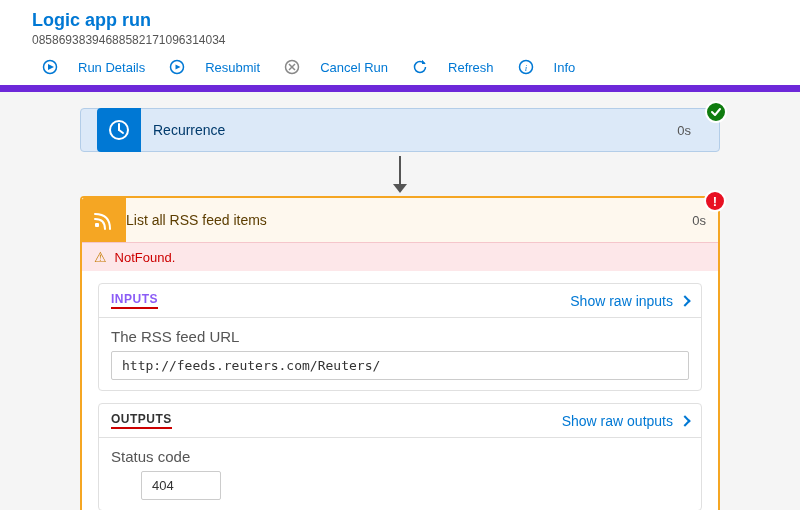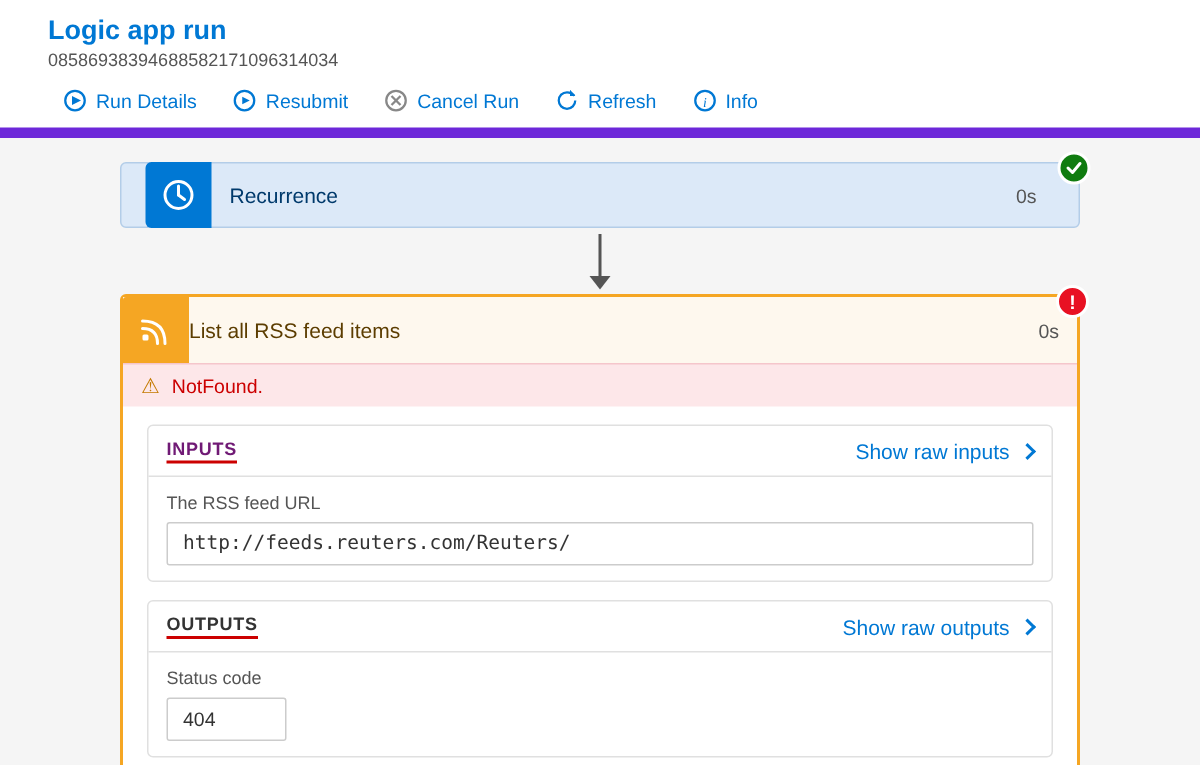--- a/index.html
+++ b/index.html
@@ -34,21 +34,21 @@
     .toolbar {
       display: flex;
       align-items: center;
       gap: 4px;
       padding-bottom: 6px;
     }
 
     .toolbar-btn {
       display: flex;
       align-items: center;
-      gap: 6px;
+      gap: 20px;
       padding: 4px 10px;
       border: none;
       background: transparent;
       color: #0078d4;
       font-size: 13px;
       cursor: pointer;
       border-radius: 2px;
     }
 
     .toolbar-btn .btn-icon {
@@ -226,21 +226,21 @@
       align-items: center;
       justify-content: space-between;
       padding: 8px 12px;
       border-bottom: 1px solid #e0e0e0;
     }
 
     .section-title {
       font-size: 12px;
       font-weight: 700;
       letter-spacing: 0.5px;
-      color: #701a75;
+      color: #8b5cf6;
       border-bottom: 2px solid #c00;
       padding-bottom: 1px;
     }
 
     .section-title-outputs {
       font-size: 12px;
       font-weight: 700;
       letter-spacing: 0.5px;
       color: #333;
       border-bottom: 2px solid #c00;
@@ -255,21 +255,21 @@
       font-size: 14px;
       cursor: pointer;
       text-decoration: none;
     }
 
     .section-body {
       padding: 10px 12px;
     }
 
     .field-label {
-      font-size: 12px;
+      font-size: 15px;
       color: #555;
       margin-bottom: 6px;
     }
 
     .field-value-box {
       border: 1px solid #ccc;
       border-radius: 2px;
       padding: 6px 10px;
       font-size: 13px;
       color: #333;
@@ -278,20 +278,21 @@
     }
 
     .status-code-value {
       border: 1px solid #ccc;
       border-radius: 2px;
       padding: 6px 10px;
       font-size: 13px;
       color: #333;
       background: #fff;
       width: 80px;
+      margin-left: 30px;
     }
 
   </style>
 </head>
 <body>
 
 <div class="header">
   <div class="header-title">Logic app run</div>
   <div class="header-subtitle">08586938394688582171096314034</div>
   <div class="toolbar">

